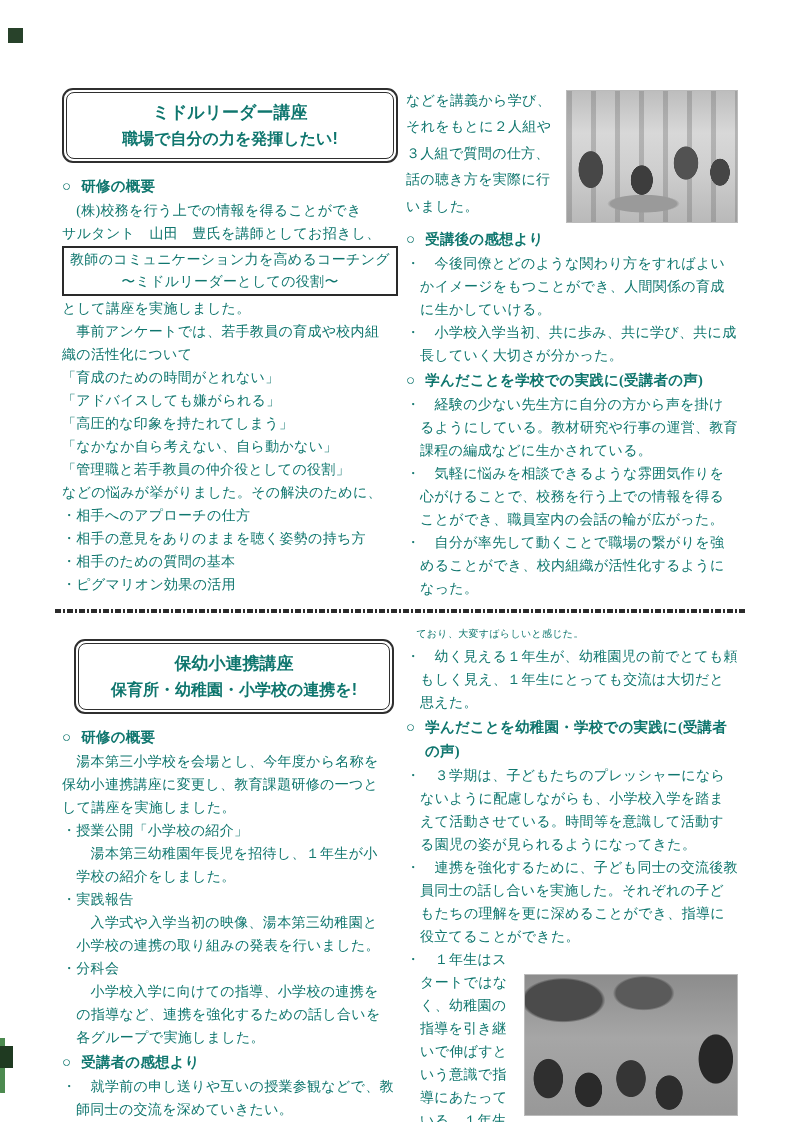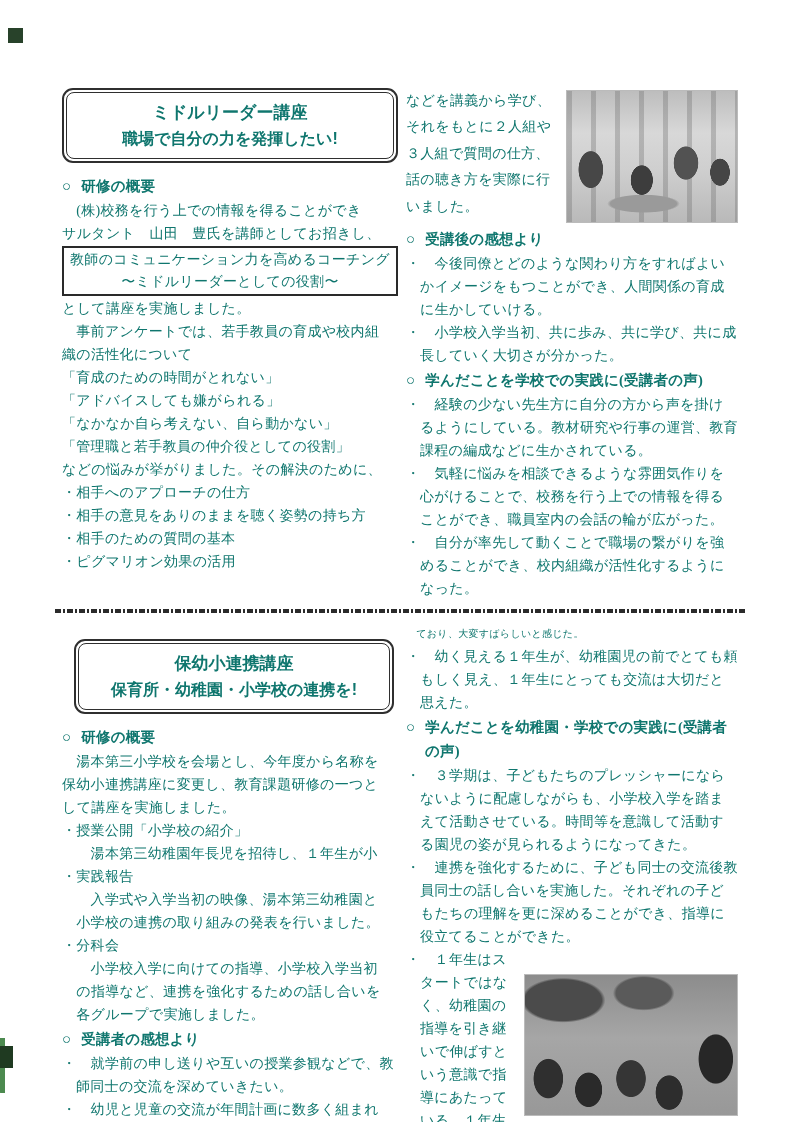--- a/index.html
+++ b/index.html
@@ -90,20 +90,21 @@
         <div class="cbox">
           <div>教師のコミュニケーション力を高めるコーチング</div>
           <div>〜ミドルリーダーとしての役割〜</div>
         </div>
         <div>
             <div class="line">として講座を実施しました。</div>
             <div class="line">　事前アンケートでは、若手教員の育成や校内組</div>
             <div class="line">織の活性化について</div>
             <div class="line">「育成のための時間がとれない」</div>
             <div class="line">「アドバイスしても嫌がられる」</div>
+            <div class="line">「高圧的な印象を持たれてしまう」</div>
             <div class="line">「なかなか自ら考えない、自ら動かない」</div>
             <div class="line">「管理職と若手教員の仲介役としての役割」</div>
             <div class="line">などの悩みが挙がりました。その解決のために、</div>
             <div class="line">・相手へのアプローチの仕方</div>
             <div class="line">・相手の意見をありのままを聴く姿勢の持ち方</div>
             <div class="line">・相手のための質問の基本</div>
             <div class="line">・ピグマリオン効果の活用</div>
           </div>
       </div>
 
@@ -146,25 +147,26 @@
         </div>
         <div class="heading">
           <span class="circ">○</span><span>研修の概要</span>
         </div>
         <div>
             <div class="line">　湯本第三小学校を会場とし、今年度から名称を</div>
             <div class="line">保幼小連携講座に変更し、教育課題研修の一つと</div>
             <div class="line">して講座を実施しました。</div>
             <div class="line">・授業公開「小学校の紹介」</div>
             <div class="line">　　湯本第三幼稚園年長児を招待し、１年生が小</div>
+            <div class="line">　学校の紹介をしました。</div>
             <div class="line">・実践報告</div>
             <div class="line">　　入学式や入学当初の映像、湯本第三幼稚園と</div>
             <div class="line">　小学校の連携の取り組みの発表を行いました。</div>
             <div class="line">・分科会</div>
-            <div class="line">　　小学校入学に向けての指導、小学校入学当初</div>
+            <div class="line">　　小学校入学に向けての指導、小学校の連携を</div>
             <div class="line">　の指導など、連携を強化するための話し合いを</div>
             <div class="line">　各グループで実施しました。</div>
           </div>
         <div class="heading">
           <span class="circ">○</span><span>受講者の感想より</span>
         </div>
         <div>
             <div class="bullet">・　就学前の申し送りや互いの授業参観などで、教師同士の交流を深めていきたい。</div>
             <div class="bullet">・　幼児と児童の交流が年間計画に数多く組まれ</div>
           </div>

